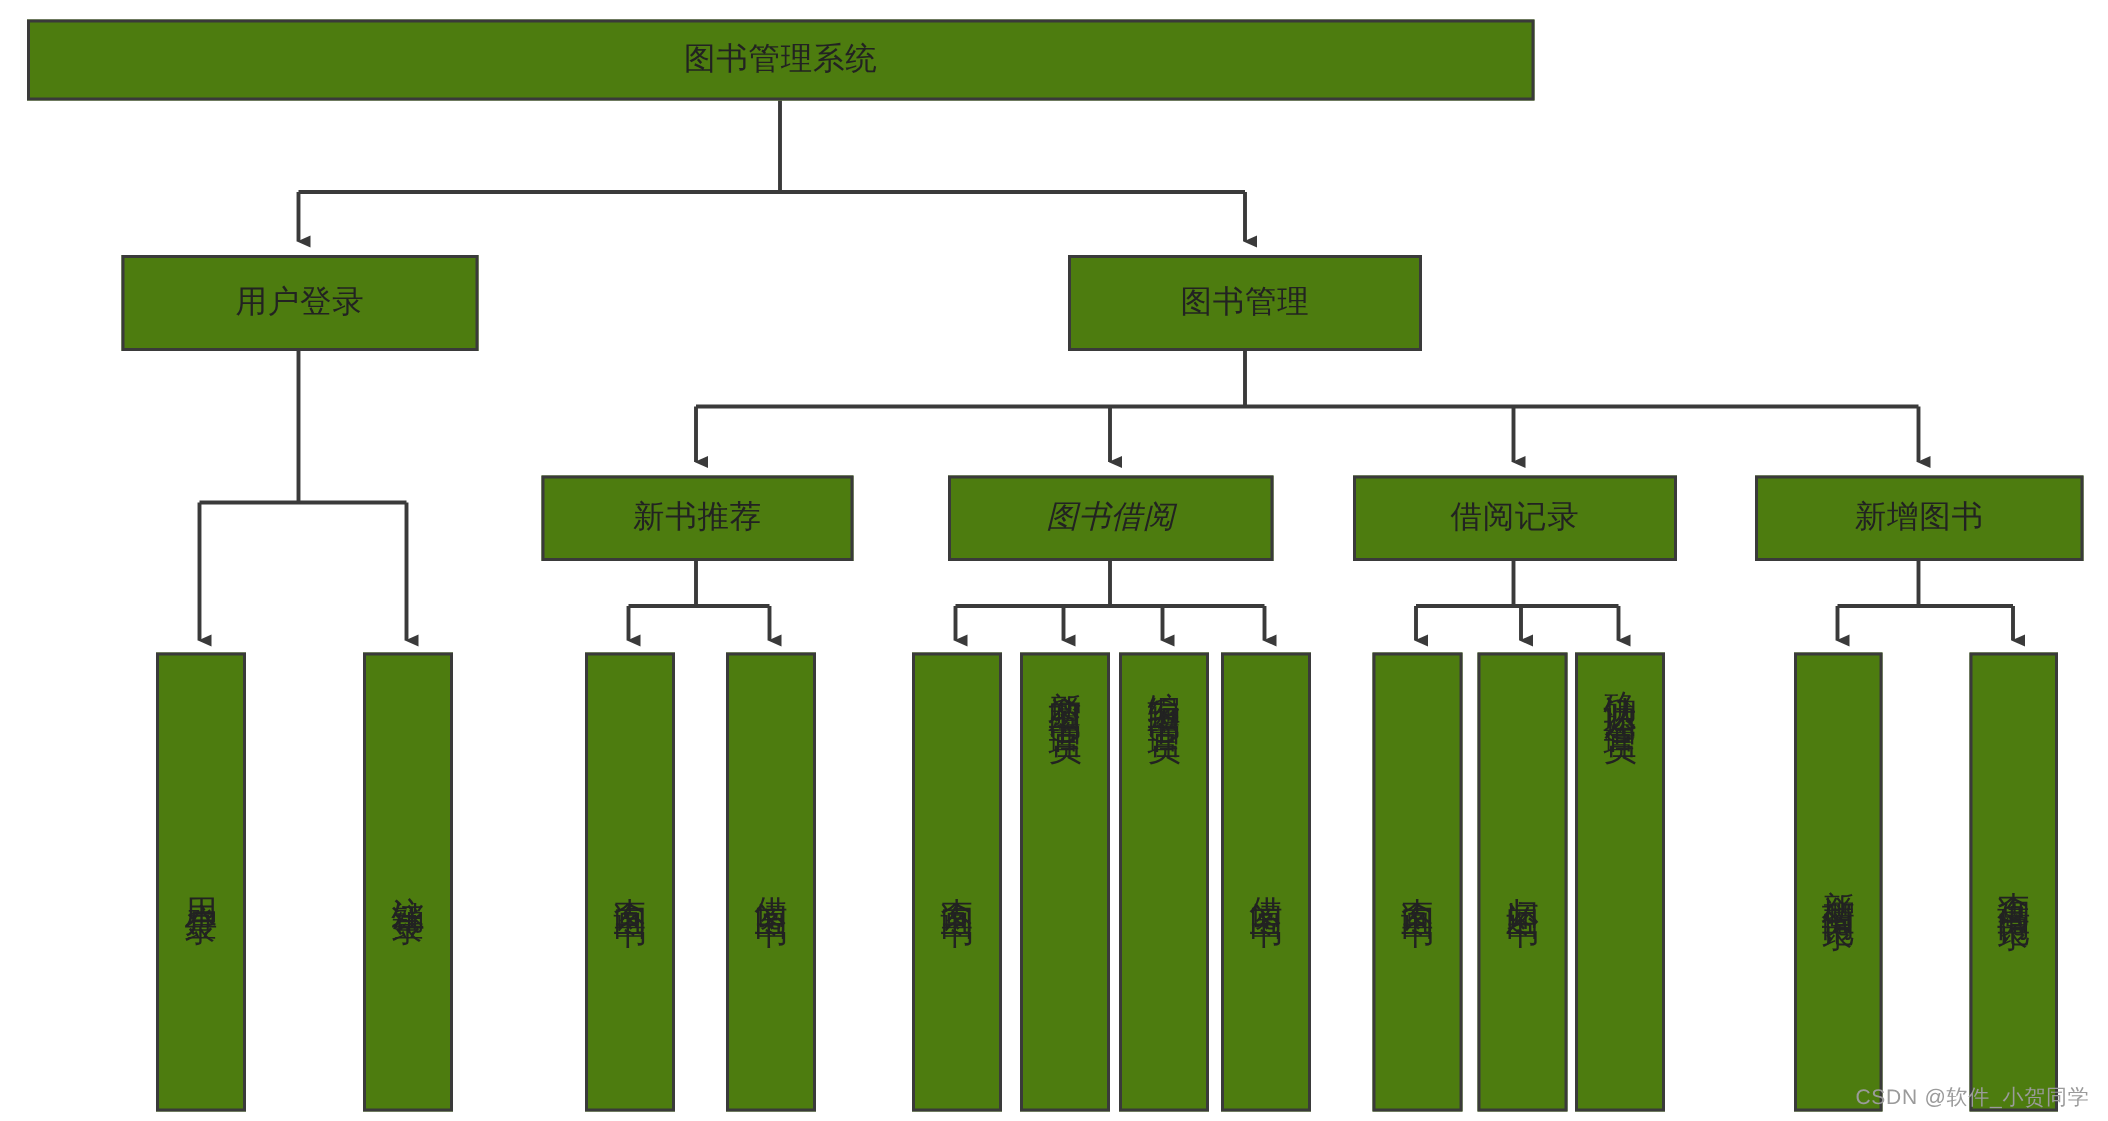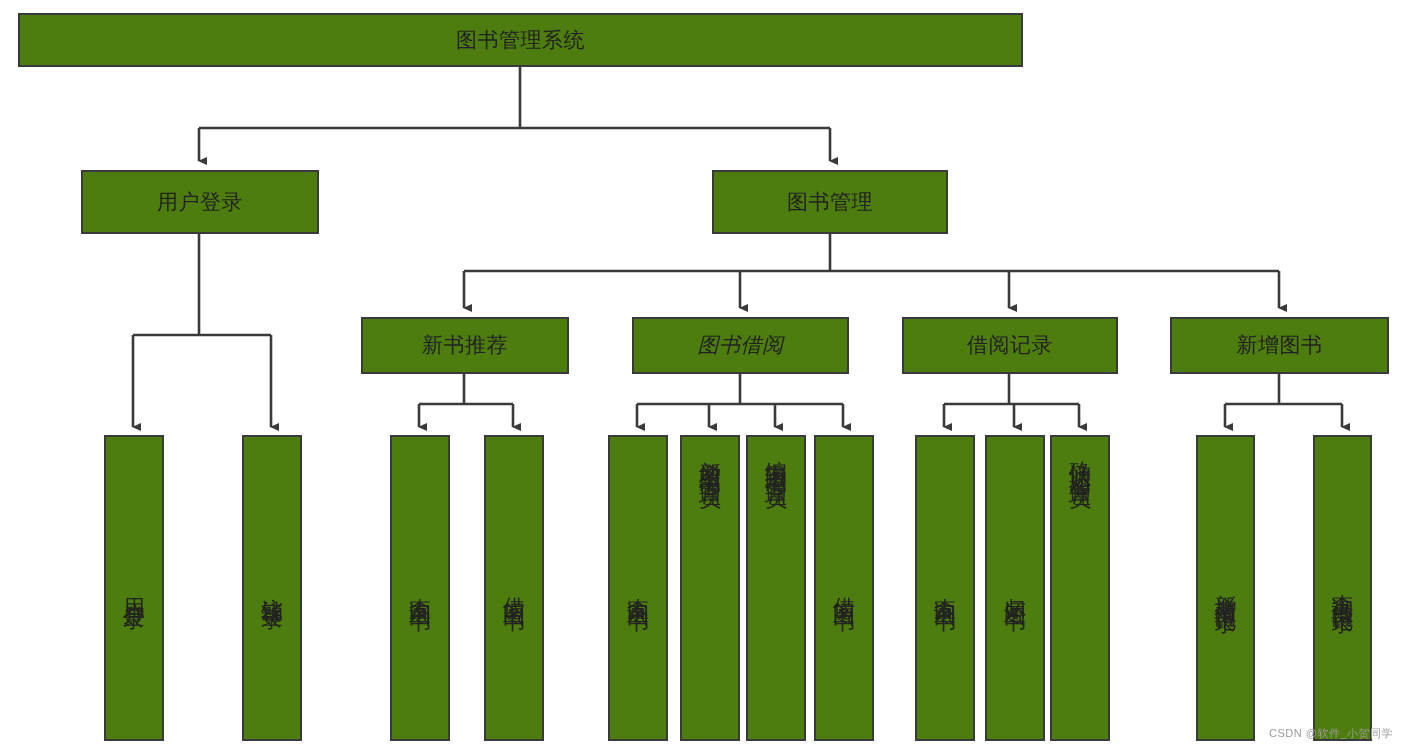--- a/index.html
+++ b/index.html
@@ -59,21 +59,21 @@
     line-height: 1;
   }
   .node.vertical.centered {
     align-items: center;
     padding-top: 0;
   }
   .watermark {
     position: absolute;
     right: 12px;
     bottom: 6px;
-    font-size: 11px;
+    font-size: 14px;
     color: #9b9b9b;
     white-space: nowrap;
     letter-spacing: 0.5px;
   }
 </style>
 </head>
 <body>
 
 <div id="diagram-root">
 

